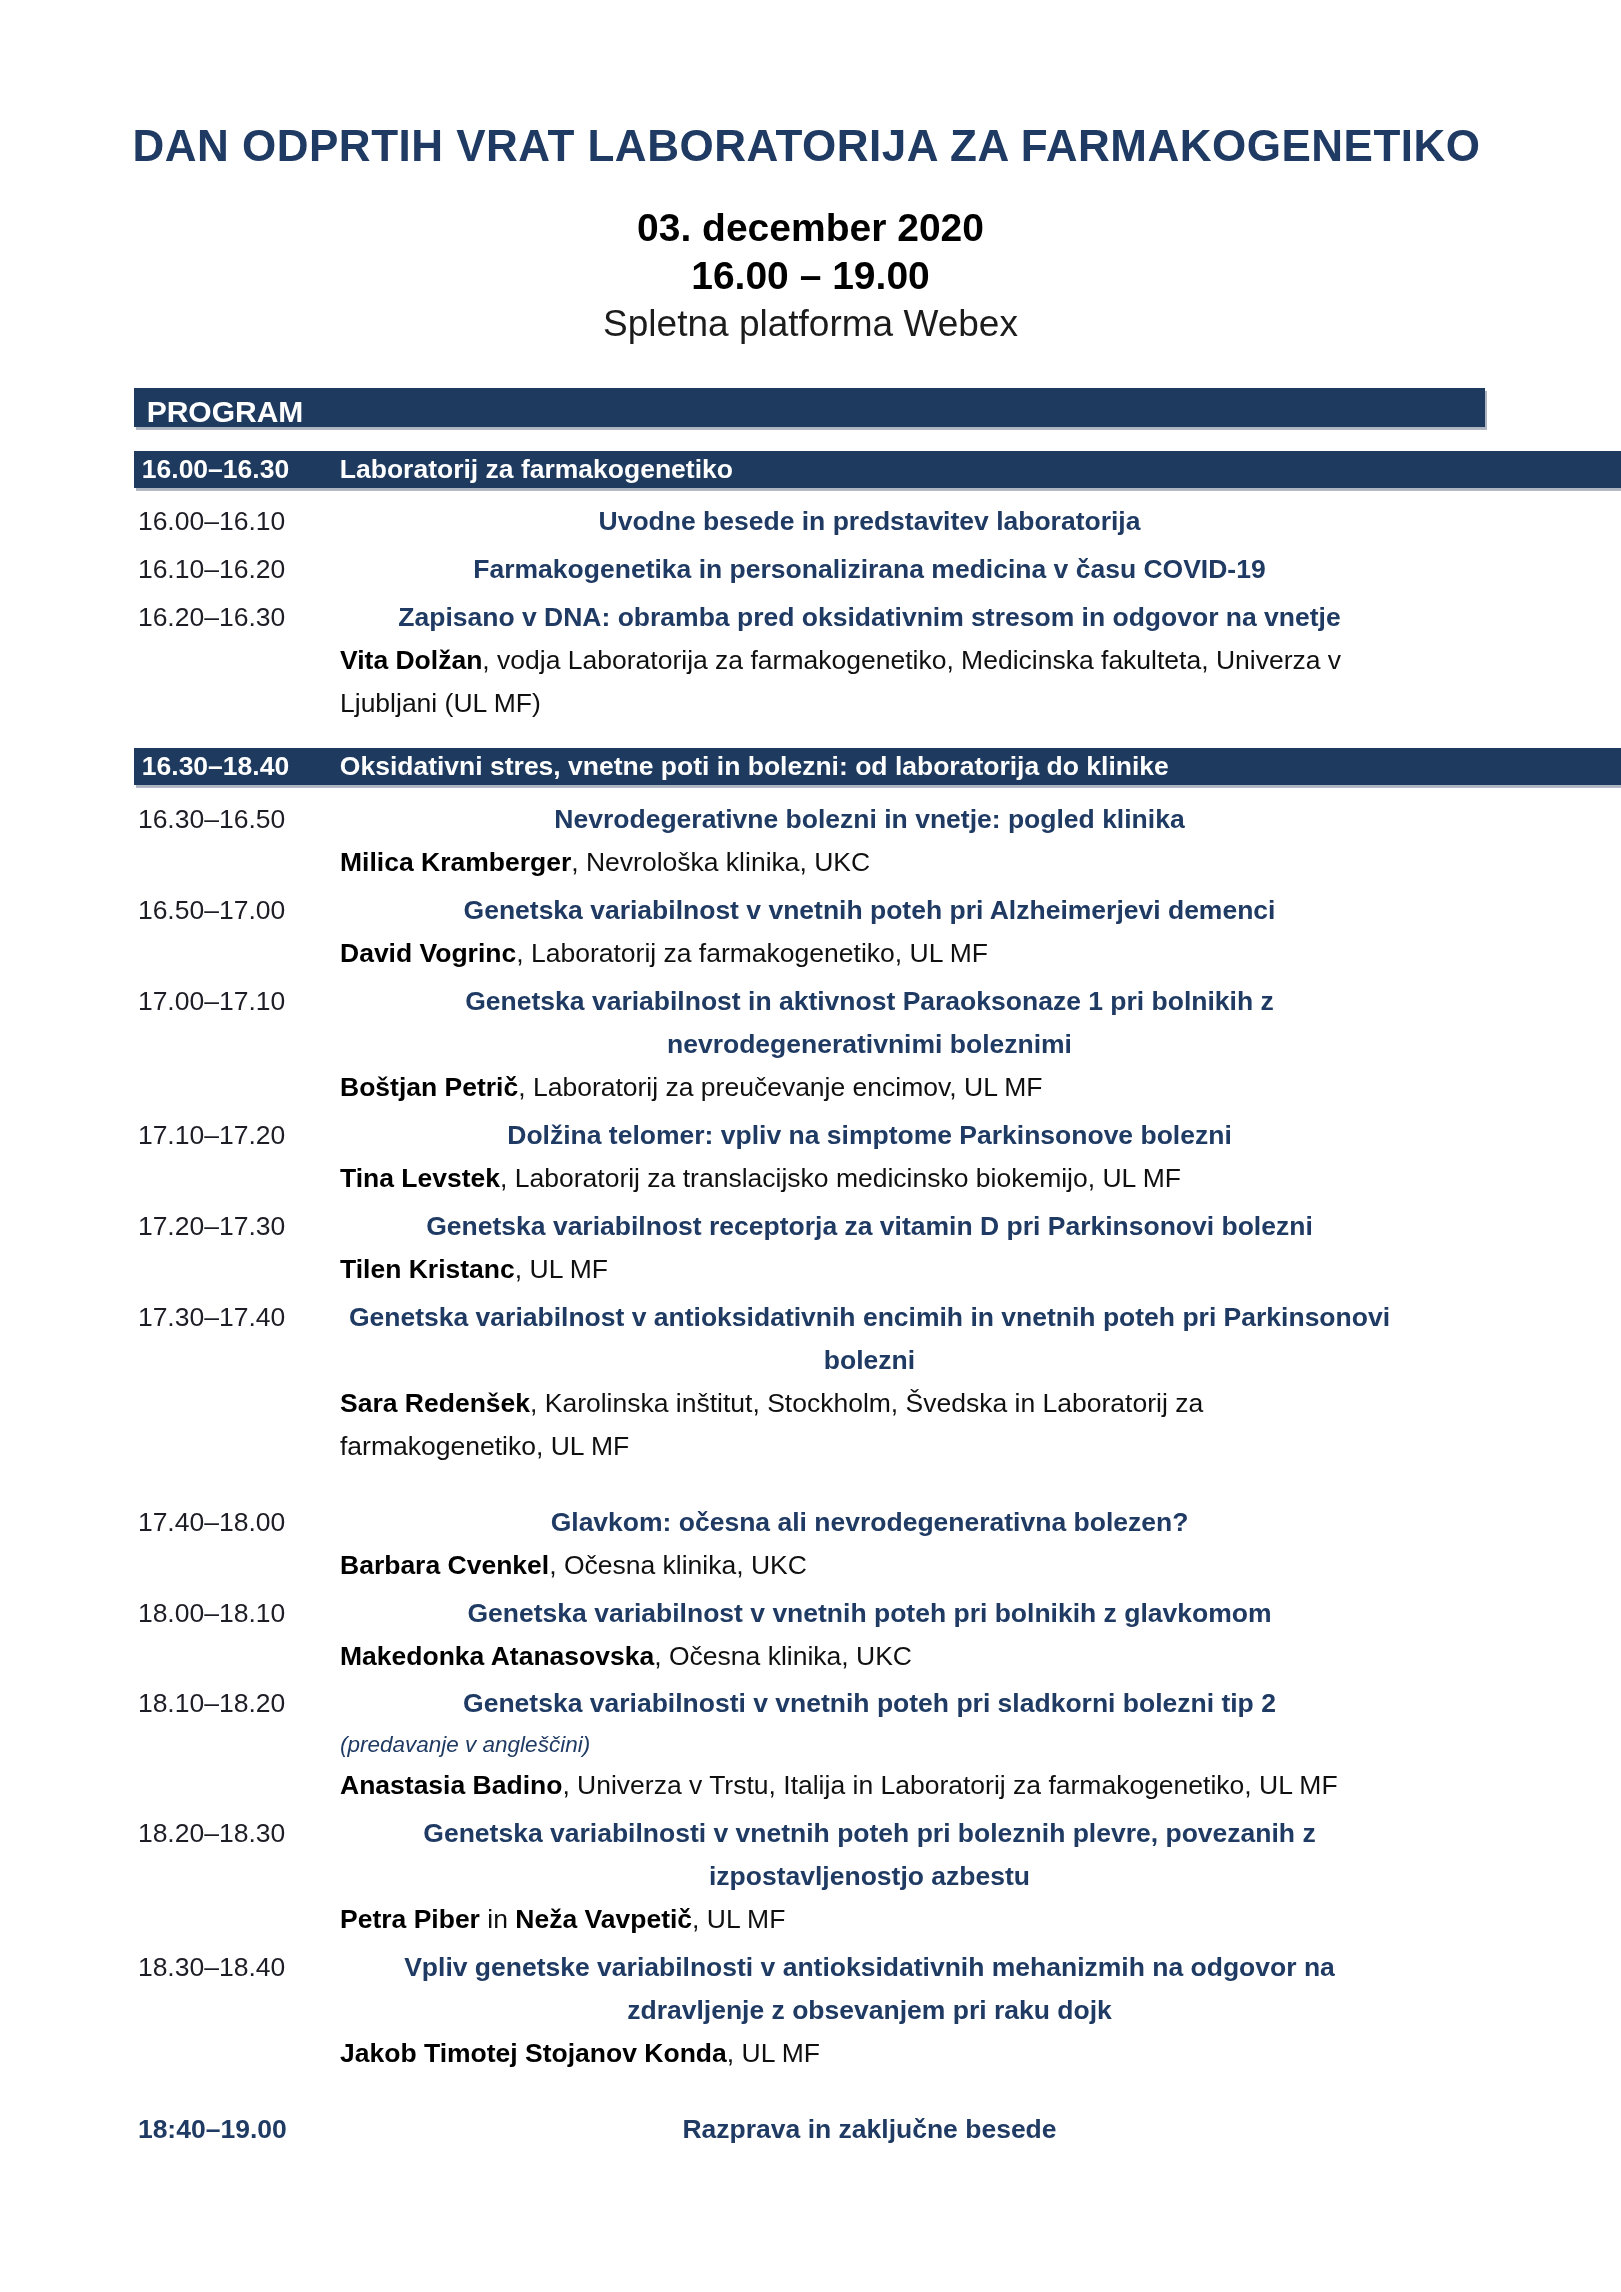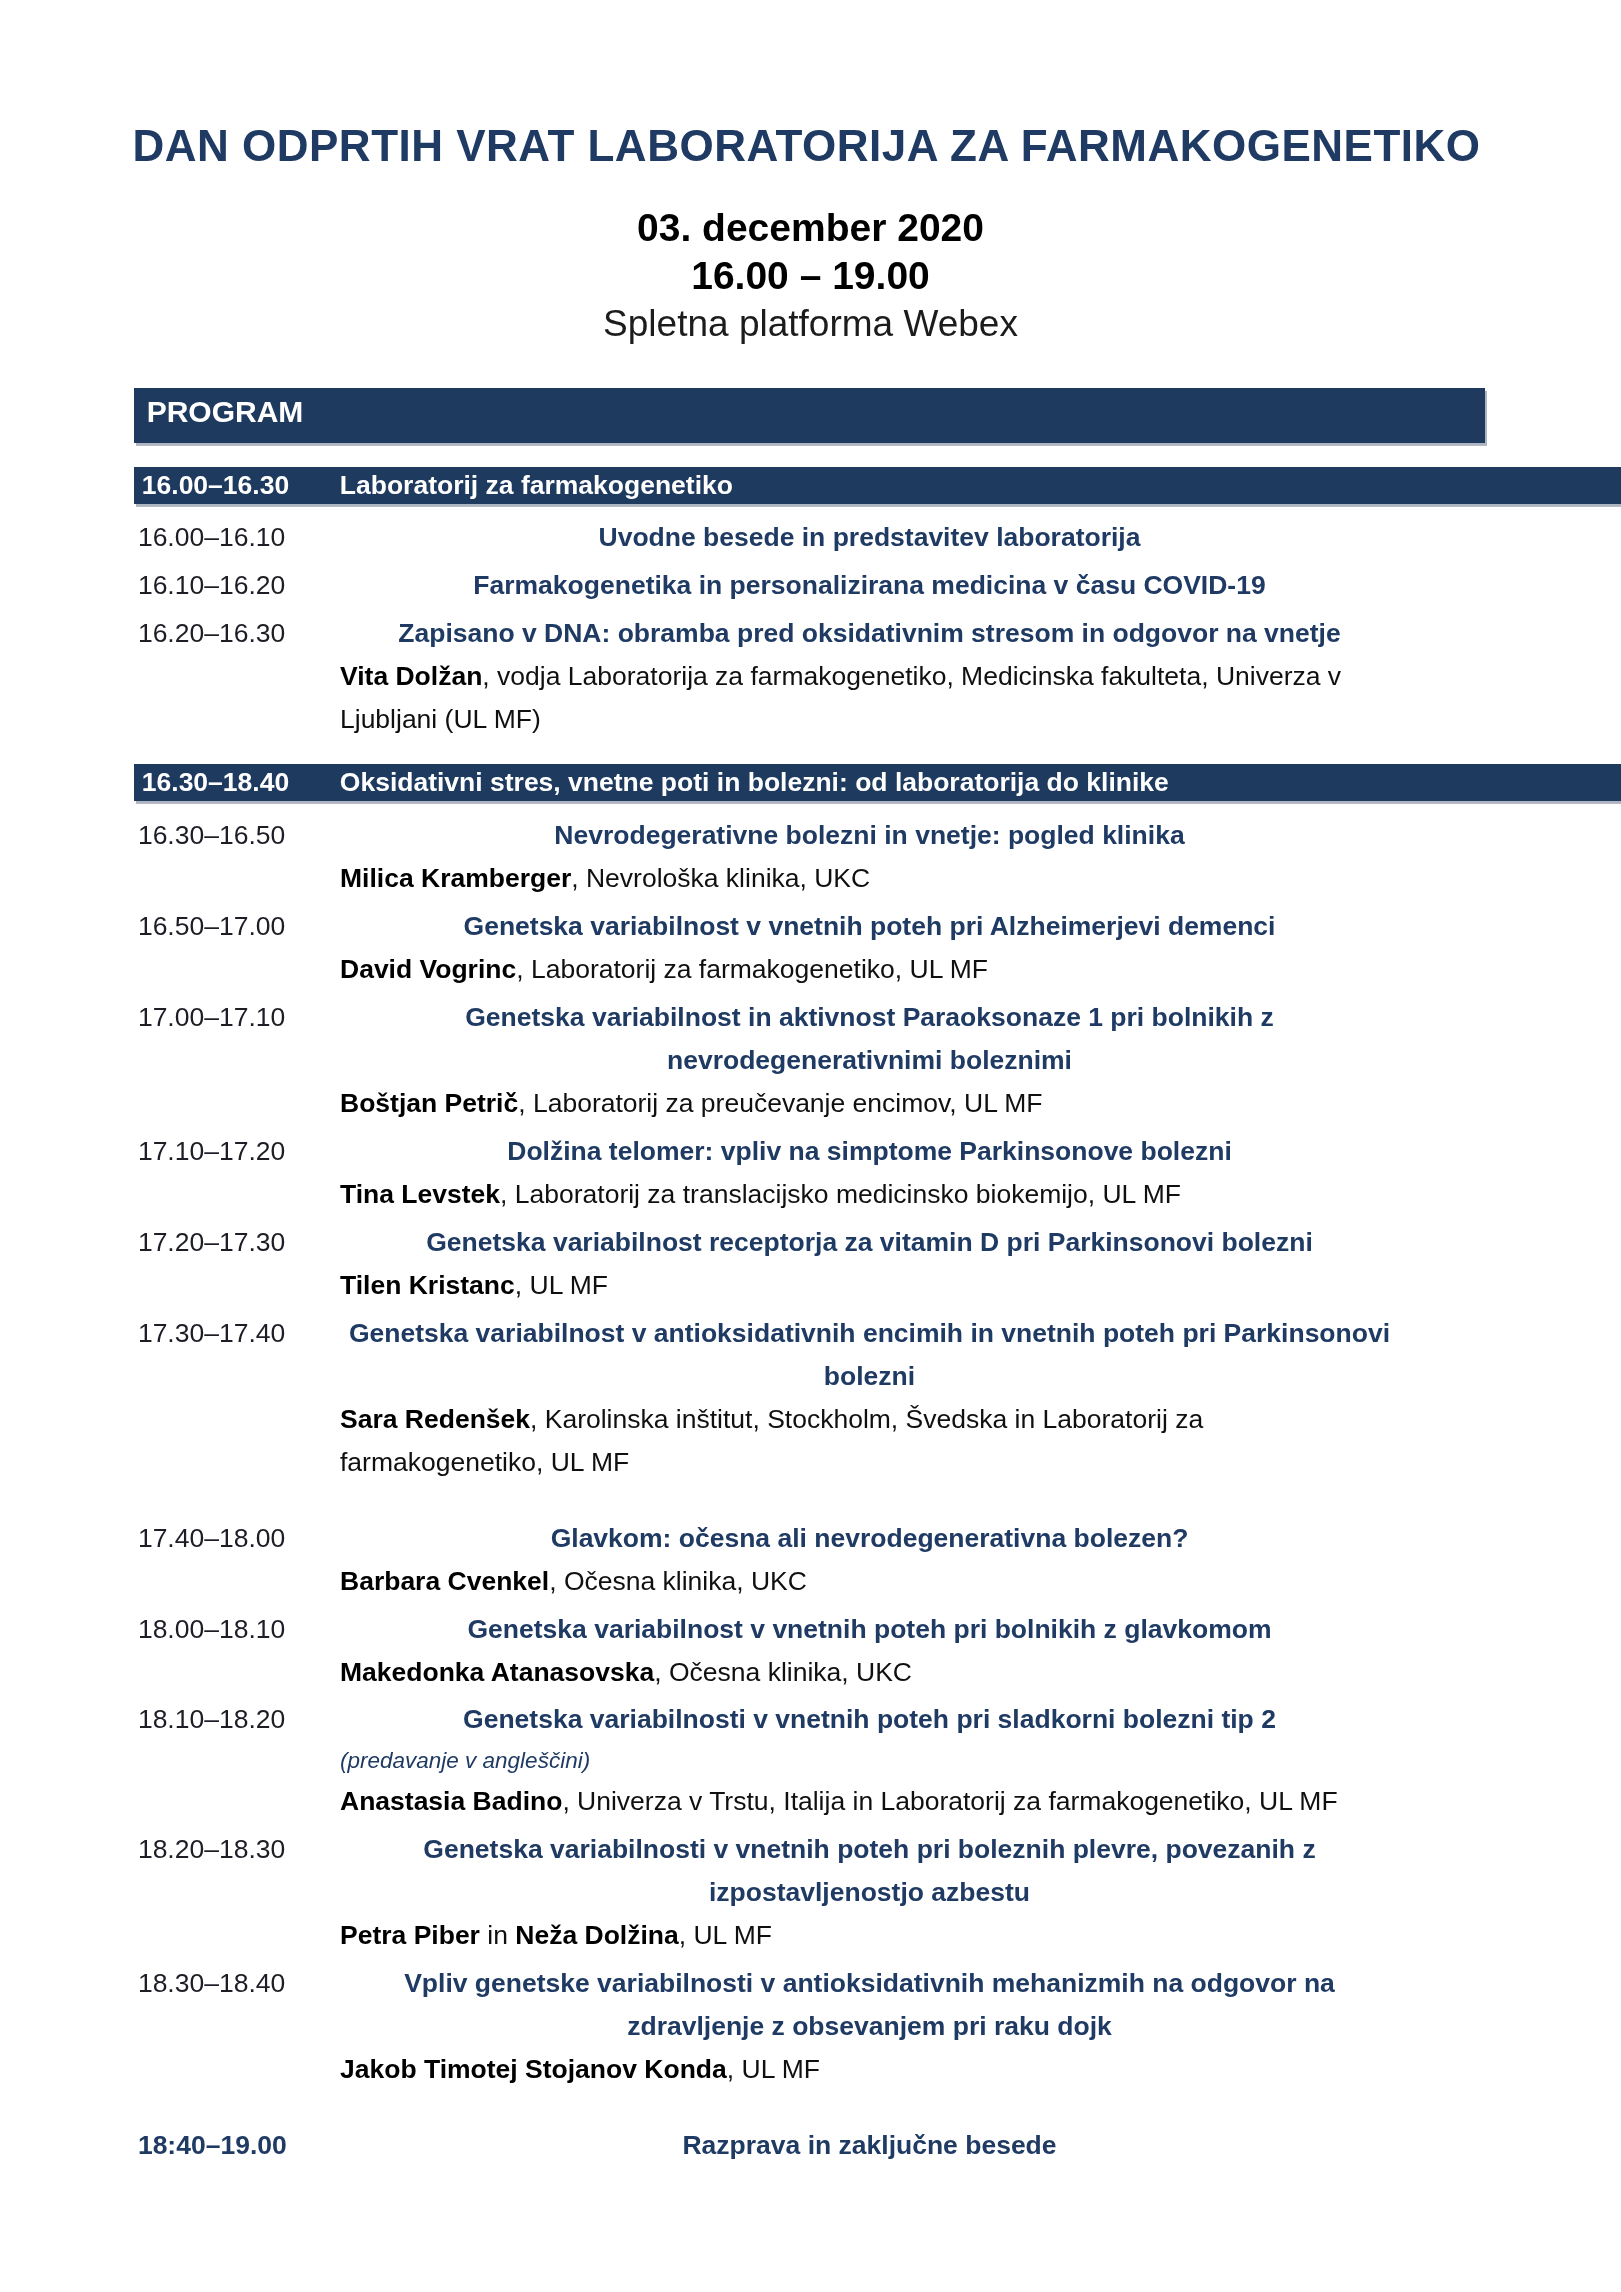--- a/index.html
+++ b/index.html
@@ -18,21 +18,21 @@
     margin:0 8px 33px 0;
     font-size:44px; font-weight:bold; color:#1f3a63;
     letter-spacing:0.5px; line-height:51px;
   }
   .event-date,.event-time{ font-size:39px; font-weight:bold; color:#000; line-height:48px; }
   .event-platform{ font-size:37px; font-weight:normal; color:#1c1c1c; line-height:47px; }
 
   
   .program-banner{
     margin:41px 0 0 134px;
-    width:1351px; height:55px; box-sizing:border-box;
+    width:1351px; height:39px; box-sizing:border-box;
     background:#1e3a5f; color:#fff;
     font-size:30px; font-weight:bold; line-height:47px;
     padding-left:12.7px;
     box-shadow:2px 2.9px 0 rgba(23,43,77,.35);
   }
   .section-banner{
     margin:23.5px 0 12.7px 134px;
     width:1558px; height:37px; box-sizing:border-box;
     background:#1e3a5f; color:#fff;
     display:flex; align-items:center;
@@ -171,21 +171,21 @@
             <div class="cell-content">
               <div class="row-title">Genetska variabilnosti v vnetnih poteh pri sladkorni bolezni tip 2</div>
               <div class="row-note">(predavanje v angleščini)</div>
               <div class="row-speaker"><span class="speaker-name">Anastasia Badino</span><span>, Univerza v Trstu, Italija in Laboratorij za farmakogenetiko, UL MF</span></div>
             </div>
           </div>
           <div class="row">
             <div class="cell-time">18.20–18.30</div>
             <div class="cell-content">
               <div class="row-title">Genetska variabilnosti v vnetnih poteh pri boleznih plevre, povezanih z izpostavljenostjo azbestu</div>
-              <div class="row-speaker"><span class="speaker-name">Petra Piber</span><span> in </span><span class="speaker-name">Neža Dolžina</span><span>, UL MF</span></div>
+              <div class="row-speaker"><span class="speaker-name">Petra Piber</span><span> in </span><span class="speaker-name">Neža Vavpetič</span><span>, UL MF</span></div>
             </div>
           </div>
           <div class="row">
             <div class="cell-time">18.30–18.40</div>
             <div class="cell-content">
               <div class="row-title">Vpliv genetske variabilnosti v antioksidativnih mehanizmih na odgovor na zdravljenje z obsevanjem pri raku dojk</div>
               <div class="row-speaker"><span class="speaker-name">Jakob Timotej Stojanov Konda</span><span>, UL MF</span></div>
             </div>
           </div>
           <div class="row gap emphasis">

